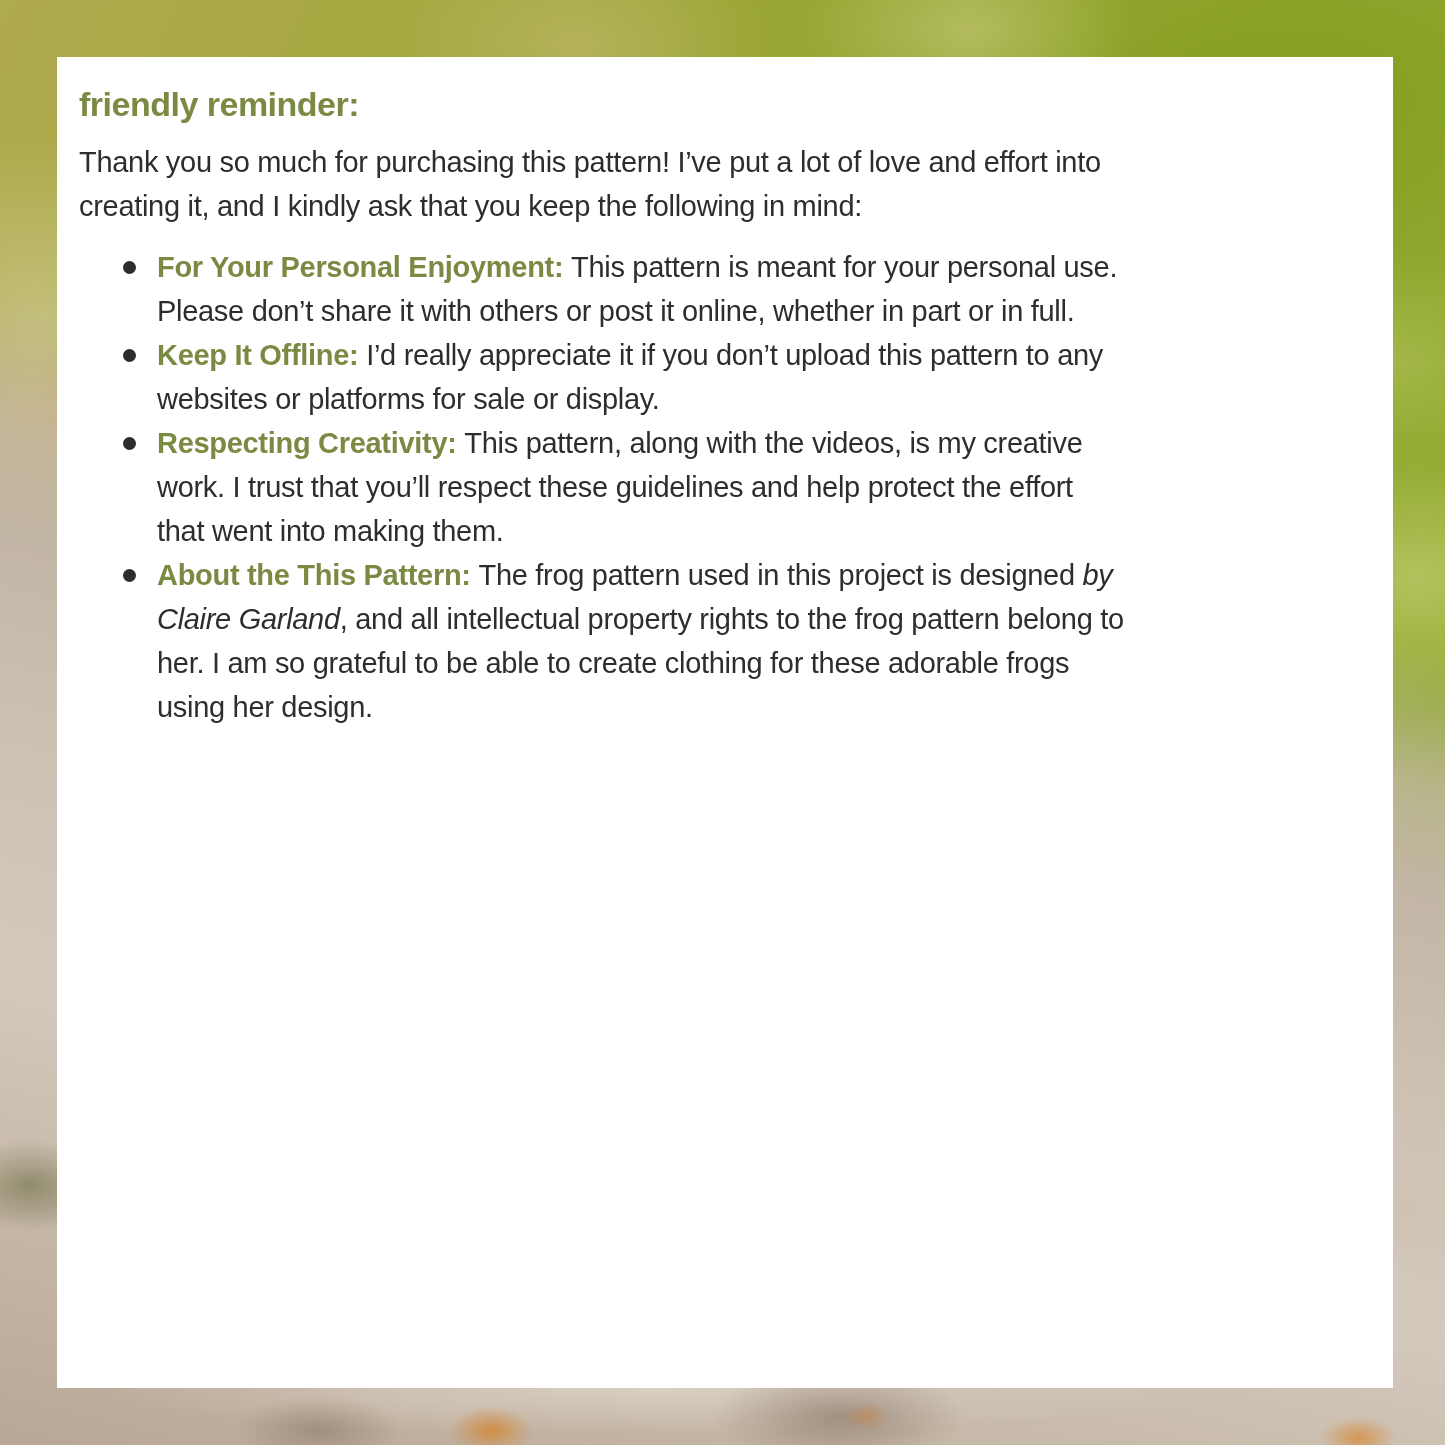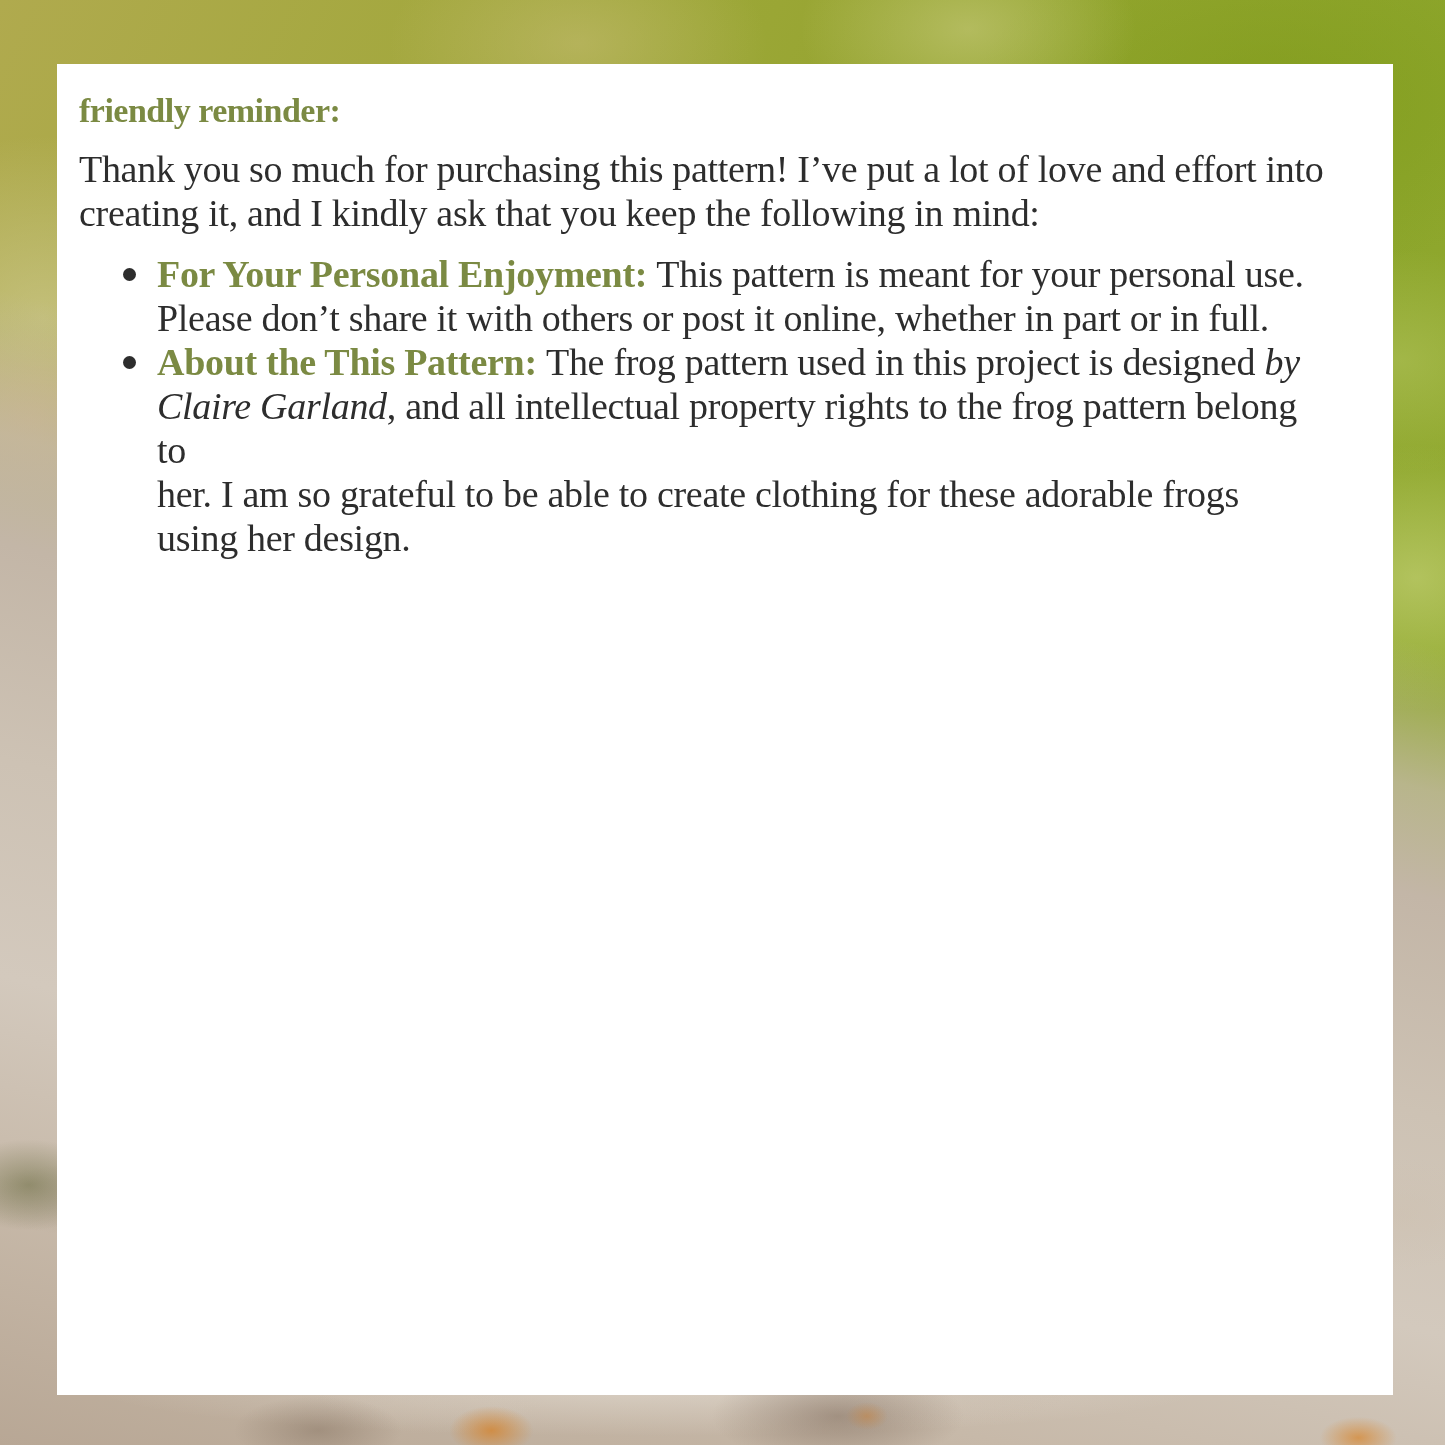--- a/index.html
+++ b/index.html
@@ -47,35 +47,34 @@
       linear-gradient(194deg,
         rgba(197,185,170,0) 36%,
         rgba(197,185,170,0.75) 44%,
         #c3b6a7 50%,
         #cdc2b4 62%,
         #d3c9bd 74%,
         #c7b9a9 86%,
         #b8a795 100%);
   }
   .card{
-    position:absolute;left:57px;top:64px;width:1336px;height:1331px;
+    position:absolute;left:57px;top:57px;width:1336px;height:1331px;
     background:var(--card-bg);
     box-sizing:border-box;
     padding:25px 48px 0 22px;
     color:var(--body-text);
-    font-family:Liberation Serif, serif;
   }
   .card h1{
     margin:0 0 14px 0;
     font-size:34px;line-height:44px;font-weight:bold;
     letter-spacing:-0.5px;
     color:var(--accent-green);
   }
   .card p, .card li{
-    font-size:38px;line-height:44px;
+    font-size:29px;line-height:44px;
     letter-spacing:-0.3px;
     white-space:pre-wrap;
   }
   .card p{margin:0;}
   .reminder-list{list-style:none;margin:17px;padding:0;}
   .reminder-list li{position:relative;padding-left:61px;}
   .reminder-list li::before{
     content:"";
     position:absolute;left:27px;top:16px;
     width:13px;height:13px;border-radius:50%;
@@ -91,19 +90,24 @@
   <div class="bg-grass"></div>
   <div class="bg-rock"></div>
 
   <section class="card">
     <h1>friendly reminder:</h1>
     <p>Thank you so much for purchasing this pattern! I’ve put a lot of love and effort into
 creating it, and I kindly ask that you keep the following in mind:</p>
     <ul class="reminder-list">
       <li><span class="lead">For Your Personal Enjoyment: </span><span>This pattern is meant for your personal use.
 Please don’t share it with others or post it online, whether in part or in full.</span></li>
+      <li><span class="lead">Keep It Offline: </span><span>I’d really appreciate it if you don’t upload this pattern to any
+websites or platforms for sale or display.</span></li>
+      <li><span class="lead">Respecting Creativity: </span><span>This pattern, along with the videos, is my creative
+work. I trust that you’ll respect these guidelines and help protect the effort
+that went into making them.</span></li>
       <li><span class="lead">About the This Pattern: </span><span>The frog pattern used in this project is designed </span><em>by
 Claire Garland</em><span>, and all intellectual property rights to the frog pattern belong to
 her. I am so grateful to be able to create clothing for these adorable frogs
 using her design.</span></li>
     </ul>
   </section>
 </div>
 
 </body></html>

